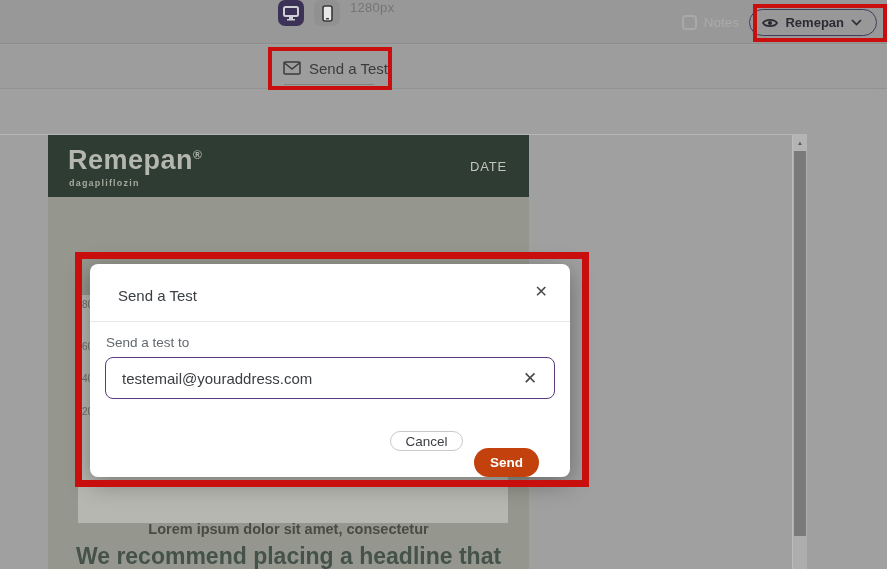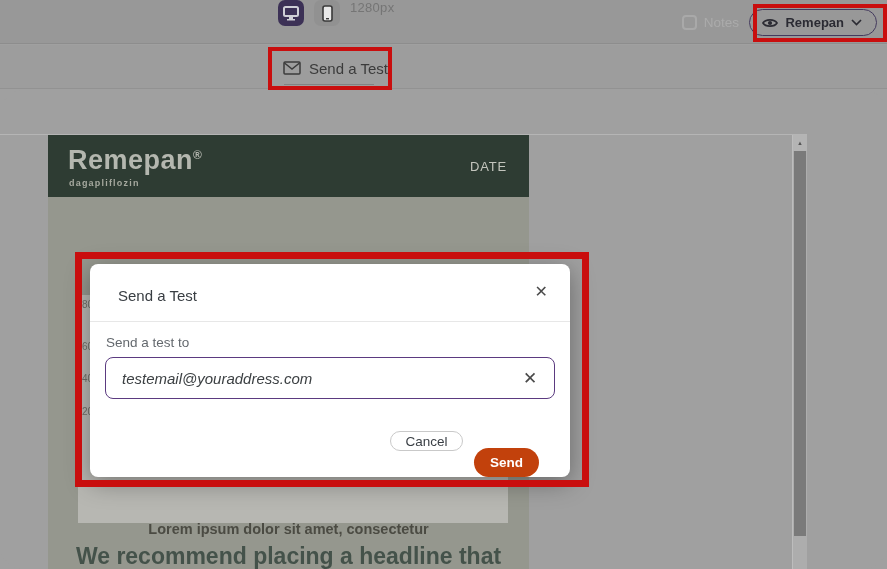--- a/index.html
+++ b/index.html
@@ -62,21 +62,21 @@
   
   .modal { position:absolute; left:90px; top:264px; width:480px; height:213px; background:#ffffff;
            border-radius:8px; box-shadow:0 6px 24px rgba(0,0,0,.35); z-index:20; }
   .modal-title { position:absolute; left:28px; top:23px; font-size:15px; color:#383d42; }
   .modal-close { position:absolute; right:22px; top:20px; font-size:16px; color:#4a4a4a;
                  background:none; border:none; cursor:pointer; line-height:1; }
   .modal-divider { position:absolute; left:0; top:57px; width:480px; height:1px; background:#e7e7e7; }
   .field-label { position:absolute; left:16px; top:71px; font-size:13.5px; color:#63686d; }
   .email-input { position:absolute; left:15px; top:93px; width:450px; height:42px;
                  border:1.5px solid #5b3a80; border-radius:8px; padding:0 42px 0 16px;
-                 font-family:inherit; font-size:15px; color:#3c4043; background:#fff; outline:none;font-style:italic; }
+                 font-family:inherit; font-size:15px; color:#3c4043; background:#fff; outline:none; }
   .input-clear { position:absolute; left:428px; top:102px; width:24px; height:24px; background:none; border:none;
                  font-size:17px; color:#4a4a4a; cursor:pointer; line-height:1; }
   .btn-cancel { position:absolute; left:300px; top:167px; width:73px; height:20px;
                 border:1px solid #c9c9c9; border-radius:15px; background:#fff;
                 font-family:inherit; font-size:13.5px; color:#3a3f45; cursor:pointer; }
   .btn-send { position:absolute; left:384px; top:184px; width:65px; height:29px;
               border:none; border-radius:15px; background:#c2410c;
               font-family:inherit; font-size:13.5px; font-weight:bold; color:#fff; cursor:pointer; }
 
   

